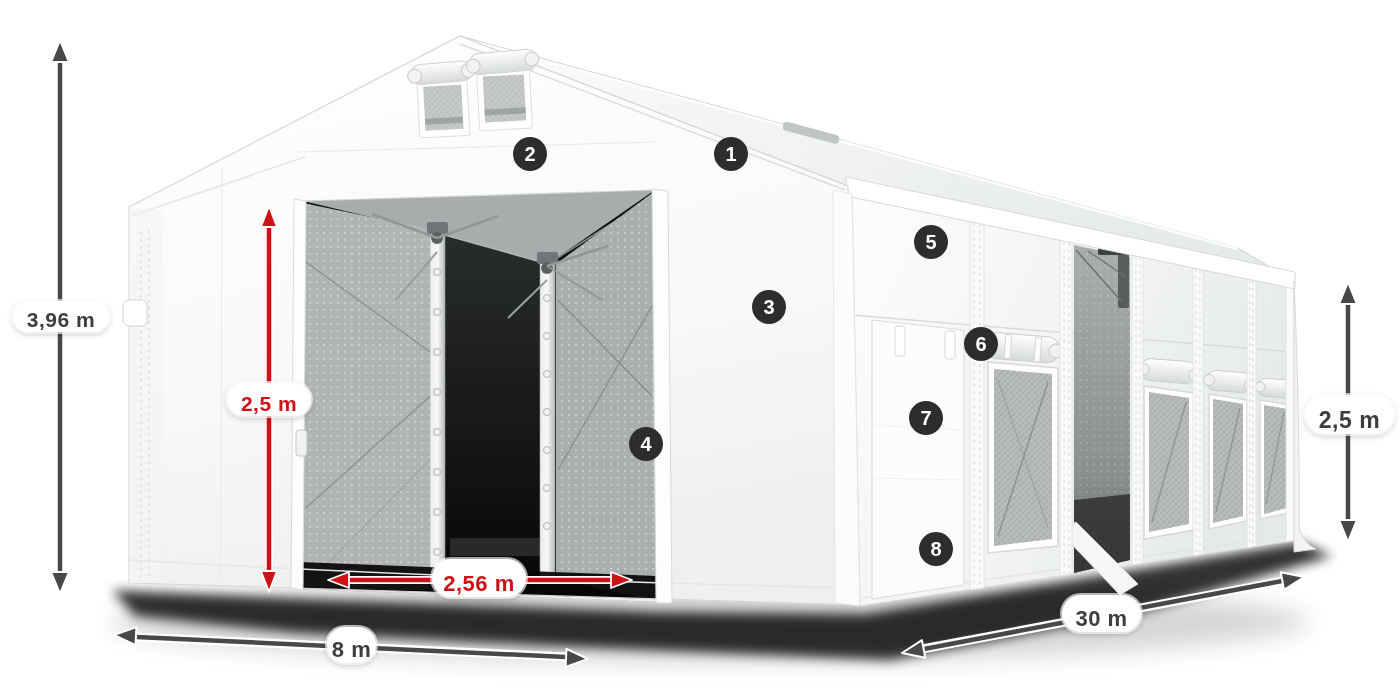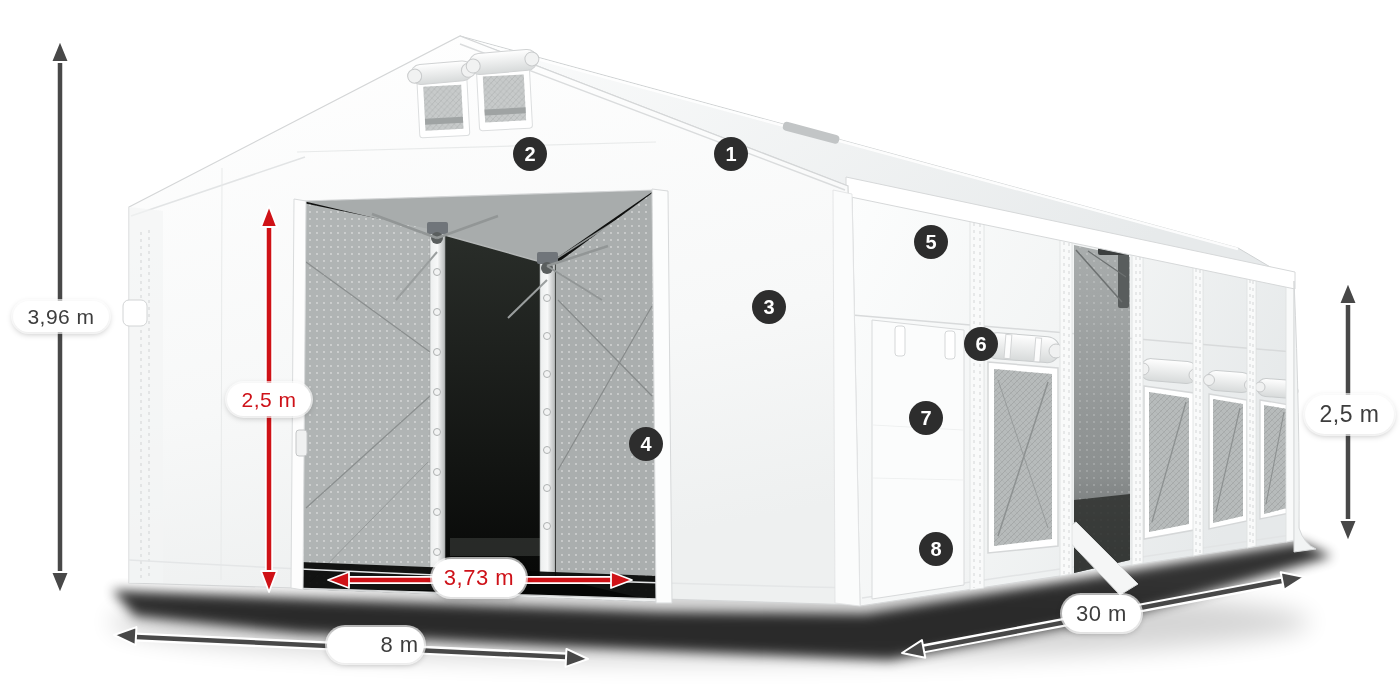--- a/index.html
+++ b/index.html
@@ -2,30 +2,30 @@
 <html><head>
 <meta charset="utf-8">
 <style>
   html,body{margin:0;padding:0;background:#ffffff;}
   .canvas{
     position:relative;width:1400px;height:700px;background:#ffffff;
     font-family:"Liberation Sans", sans-serif;overflow:hidden;
   }
   .canvas svg{position:absolute;left:0;top:0;}
   .pill{
-    position:absolute;display:flex;align-items:center;justify-content:center;
-    background:#ffffff;border-radius:999px;font-weight:normal;color:#3d3d3d;
+    position:absolute;display:flex;align-items:flex-end;justify-content:center;
+    background:#ffffff;border-radius:999px;font-weight:bold;color:#3d3d3d;
     box-shadow:0 0 0 2px rgba(255,255,255,0.65), 0 2px 6px rgba(0,0,0,0.25);
     letter-spacing:0.5px;white-space:nowrap;
   }
   .pill.red{color:#ce1118;}
   #pill-total-height{left:13px;top:301px;width:96px;height:31px;font-size:21px;}
   #pill-door-height{left:227px;top:383px;width:84px;height:33px;font-size:21px;}
   #pill-door-width{left:432px;top:559px;width:94px;height:38px;font-size:22px;}
-  #pill-front-width{left:327px;top:627px;width:49px;height:36px;font-size:22px;padding-left:48px;}
+  #pill-front-width{left:327px;top:627px;width:49px;height:36px;font-size:22px;}
   #pill-side-length{left:1062px;top:595px;width:79px;height:37px;font-size:22px;}
   #pill-side-height{left:1305px;top:395px;width:89px;height:39px;font-size:23px;}
   .badge-num{fill:#ffffff;font-family:"Liberation Sans",sans-serif;font-size:20px;font-weight:bold;}
 </style>
 </head>
 <body>
 
 <div class="canvas">
 <svg width="1400" height="700" viewBox="0 0 1400 700">
   <defs>
@@ -388,21 +388,21 @@
   </g>
 </svg>
 
   <div class="pill" id="pill-total-height">
     <span>3,96 m</span>
   </div>
   <div class="pill red" id="pill-door-height">
     <span>2,5 m</span>
   </div>
   <div class="pill red" id="pill-door-width">
-    <span>3,73 m</span>
+    <span>2,56 m</span>
   </div>
   <div class="pill" id="pill-front-width">
     <span>8 m</span>
   </div>
   <div class="pill" id="pill-side-length">
     <span>30 m</span>
   </div>
   <div class="pill" id="pill-side-height">
     <span>2,5 m</span>
   </div>

